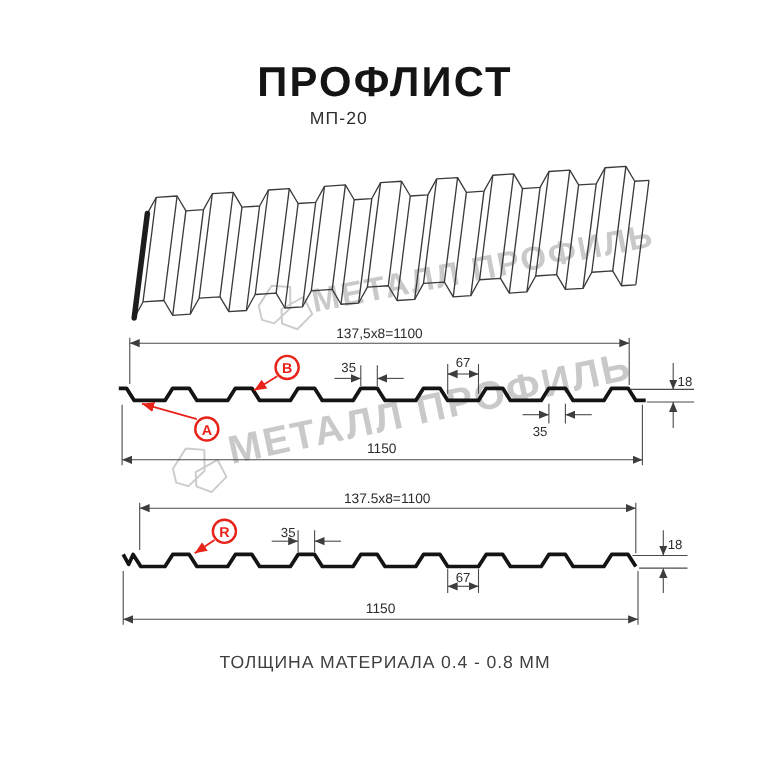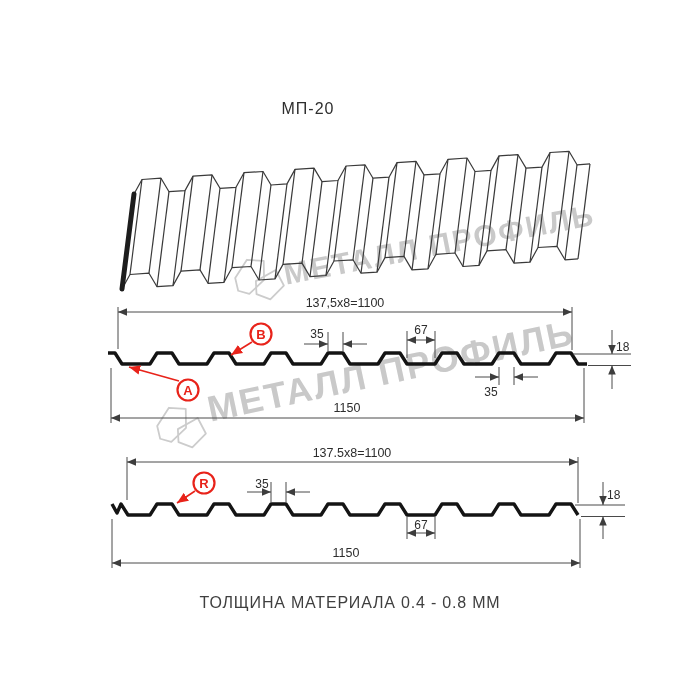--- a/index.html
+++ b/index.html
@@ -46,20 +46,21 @@
     <path d="M44,52 L80,38 L90,66 L64,86 L42,74 Z"></path>
   </svg>
   <div id="wm1-text" class="wm-text">МЕТАЛЛ ПРОФИЛЬ</div>
 
   <svg id="wm2-logo" class="wm-logo" width="66" height="56" viewBox="0 0 100 95">
     <path d="M10,42 L34,14 L62,20 L58,52 L30,72 L12,64 Z"></path>
     <path d="M44,52 L80,38 L90,66 L64,86 L42,74 Z"></path>
   </svg>
   <div id="wm2-text" class="wm-text">МЕТАЛЛ ПРОФИЛЬ</div>
 
+  <div class="title">ПРОФЛИСТ</div>
   <div class="subtitle">МП-20</div>
 
   <svg id="sheet3d" class="layer" width="700" height="700" viewBox="0 0 700 700">
       <path d="M122,289.0 L130,274.5 L149,273.2 L157,286.7 L173,285.6 L181,271.1 L200,269.9 L208,283.3 L224,282.3 L232,267.7 L251,266.5 L259,280.0 L275,278.9 L283,264.4 L302,263.1 L310,276.6 L326,275.5 L334,261.0 L353,259.8 L361,273.2 L377,272.2 L385,257.6 L404,256.4 L412,269.9 L428,268.8 L436,254.3 L455,253.0 L463,266.5 L479,265.4 L487,250.9 L506,249.7 L514,263.1 L530,262.1 L538,247.5 L557,246.3 L565,259.8 L578,258.9" class="s3"></path>
       <path d="M134,194.0 L142,179.5 L161,178.2 L169,191.7 L185,190.6 L193,176.1 L212,174.9 L220,188.3 L236,187.3 L244,172.7 L263,171.5 L271,185.0 L287,183.9 L295,169.4 L314,168.1 L322,181.6 L338,180.5 L346,166.0 L365,164.8 L373,178.2 L389,177.2 L397,162.6 L416,161.4 L424,174.9 L440,173.8 L448,159.3 L467,158.0 L475,171.5 L491,170.4 L499,155.9 L518,154.7 L526,168.1 L542,167.1 L550,152.5 L569,151.3 L577,164.8 L590,163.9" class="s3"></path>
       <line x1="122" y1="289.0" x2="134" y2="194.0" class="s3"></line>
       <line x1="130" y1="274.5" x2="142" y2="179.5" class="s3"></line>
       <line x1="149" y1="273.2" x2="161" y2="178.2" class="s3"></line>
       <line x1="157" y1="286.7" x2="169" y2="191.7" class="s3"></line>
       <line x1="173" y1="285.6" x2="185" y2="190.6" class="s3"></line>

